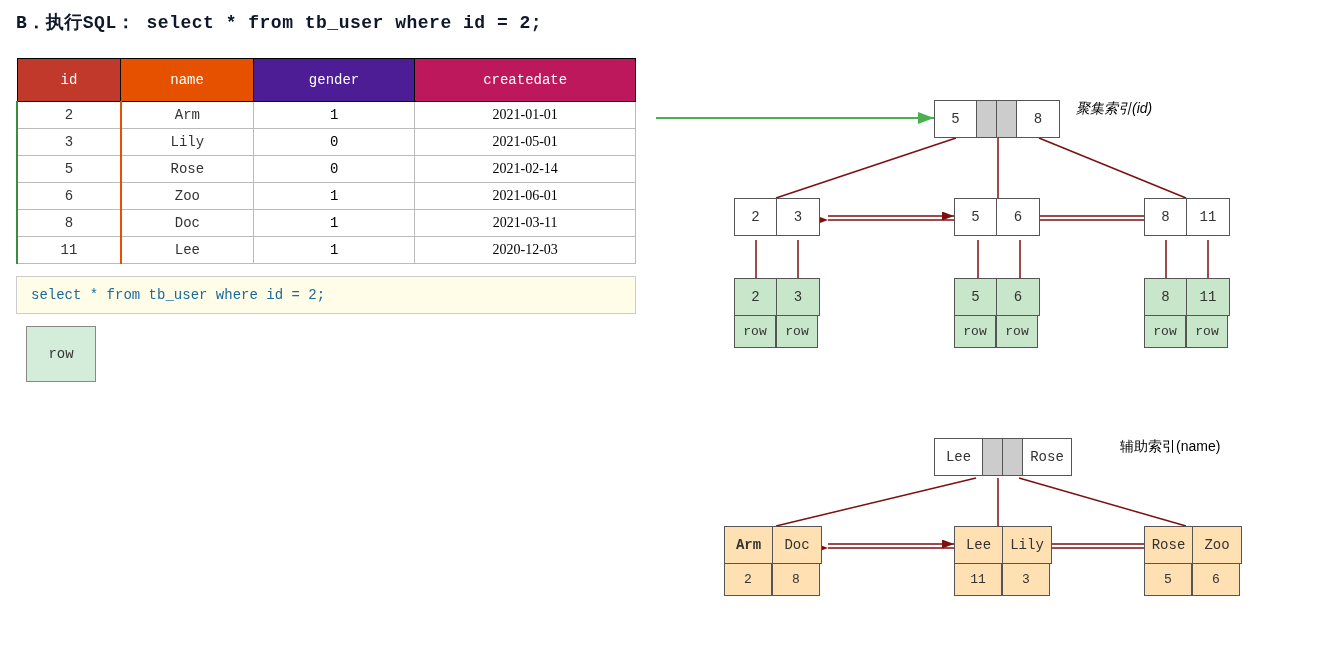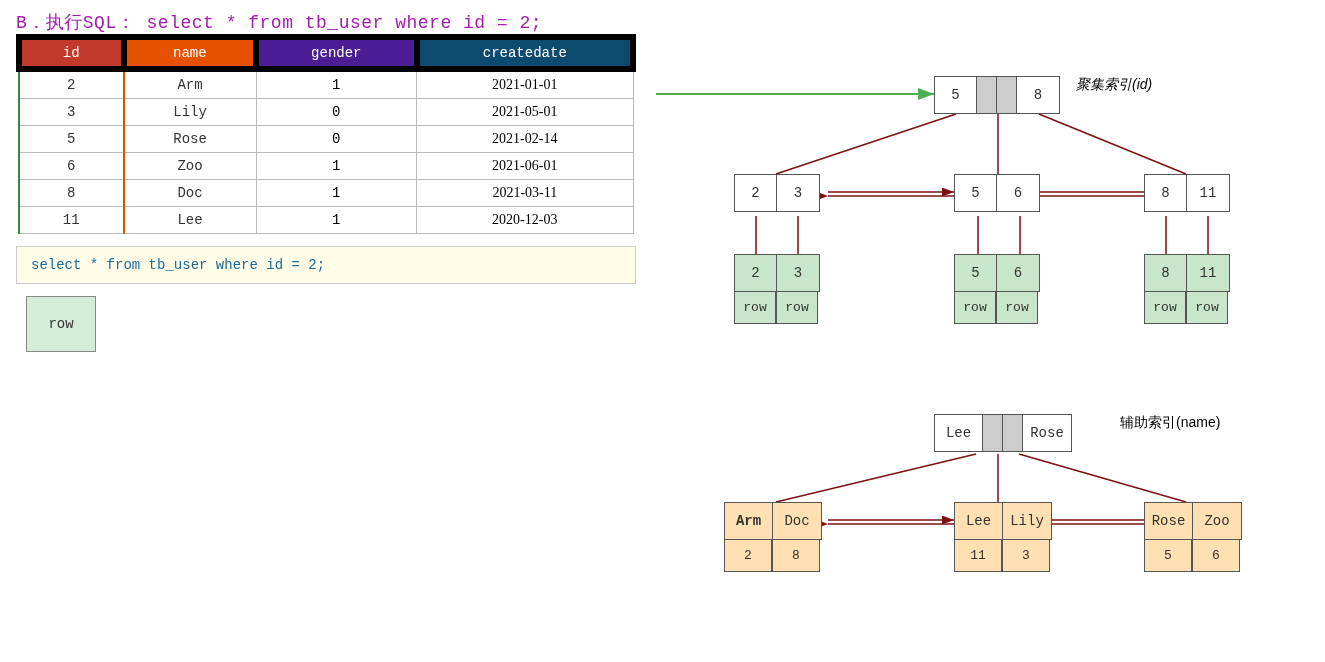--- a/index.html
+++ b/index.html
@@ -7,24 +7,24 @@
       background: #fff;
       font-family: 'Courier New', Courier, monospace;
       font-size: 14px;
       padding: 10px 16px;
       width: 1325px;
       min-height: 662px;
       overflow: hidden;
     }
 
     .title-line {
-      color: #a21caf;
+      color: #0f172a;
       font-size: 18px;
-      font-weight: normal;
-      margin-bottom: 0;
+      font-weight: bold;
+      margin-bottom: 24px;
       letter-spacing: 0.5px;
     }
 
     .main-content {
       display: flex;
       align-items: flex-start;
       gap: 20px;
     }
 
     
@@ -36,22 +36,22 @@
     }
 
     
     .db-table {
       border-collapse: collapse;
       font-size: 14px;
     }
     .db-table th {
       background: #c0392b;
       color: #fff;
-      padding: 5px 20px;
-      border: 6px solid #000000;
+      padding: 13px 20px;
+      border: 1px solid #000000;
       font-weight: normal;
       text-align: center;
     }
     .db-table td {
       padding: 5px 20px;
       border: 1px solid #bbb;
       text-align: center;
     }
     .db-table tr:nth-child(1) td { background: #fff; }
     .db-table tr:nth-child(2) td { background: #fff; }
@@ -69,21 +69,21 @@
       background: #fff3e0;
       border-left: 2px solid #e65100;
       color: #333;
     }
     .db-table td.gender-col { background: #fff; }
     .db-table td.date-col { background: #fff; font-family: Liberation Serif, serif; }
 
     .db-table th.id-th { background: #c0392b; }
     .db-table th.name-th { background: #e65100; }
     .db-table th.gender-th { background: #4c1d95; }
-    .db-table th.date-th { background: #0c4a6e; }
+    .db-table th.date-th { background: #be185d; }
 
     
     .sql-box {
       background: #fffde7;
       border: 1px solid #ccc;
       padding: 10px 14px;
       font-size: 14px;
       color: #1a6a9a;
       width: 620px;
       font-family: 'Courier New', Courier, monospace;

